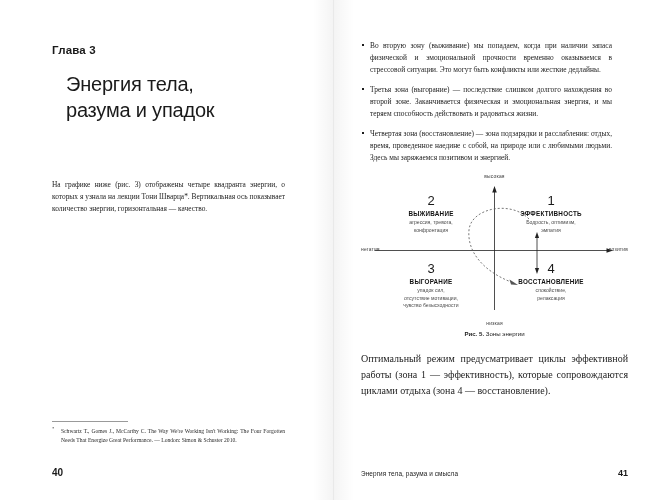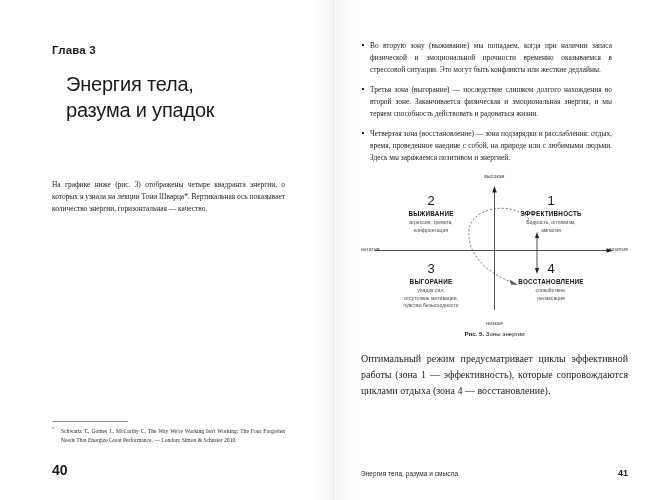--- a/index.html
+++ b/index.html
@@ -106,21 +106,21 @@
     margin:0;
   }
   .footnote .fn-mark{
     position:absolute;left:0;top:-1px;font-size:4.6px;vertical-align:super;
   }
 
   
   .folio-left{
     position:absolute;left:52px;bottom:22px;
     font-family:"Liberation Sans", sans-serif;
-    font-weight:bold;font-size:14px;color:#1a1a1a;
+    font-weight:bold;font-size:10px;color:#1a1a1a;
   }
   .foot-right{
     position:absolute;left:28px;right:38px;bottom:22px;
     display:flex;justify-content:space-between;align-items:baseline;text-align:right;
   }
   .running-title{
     font-family:"Liberation Sans", sans-serif;
     font-size:6.4px;color:#1a1a1a;letter-spacing:0.1px;
   }
   .folio-right{

